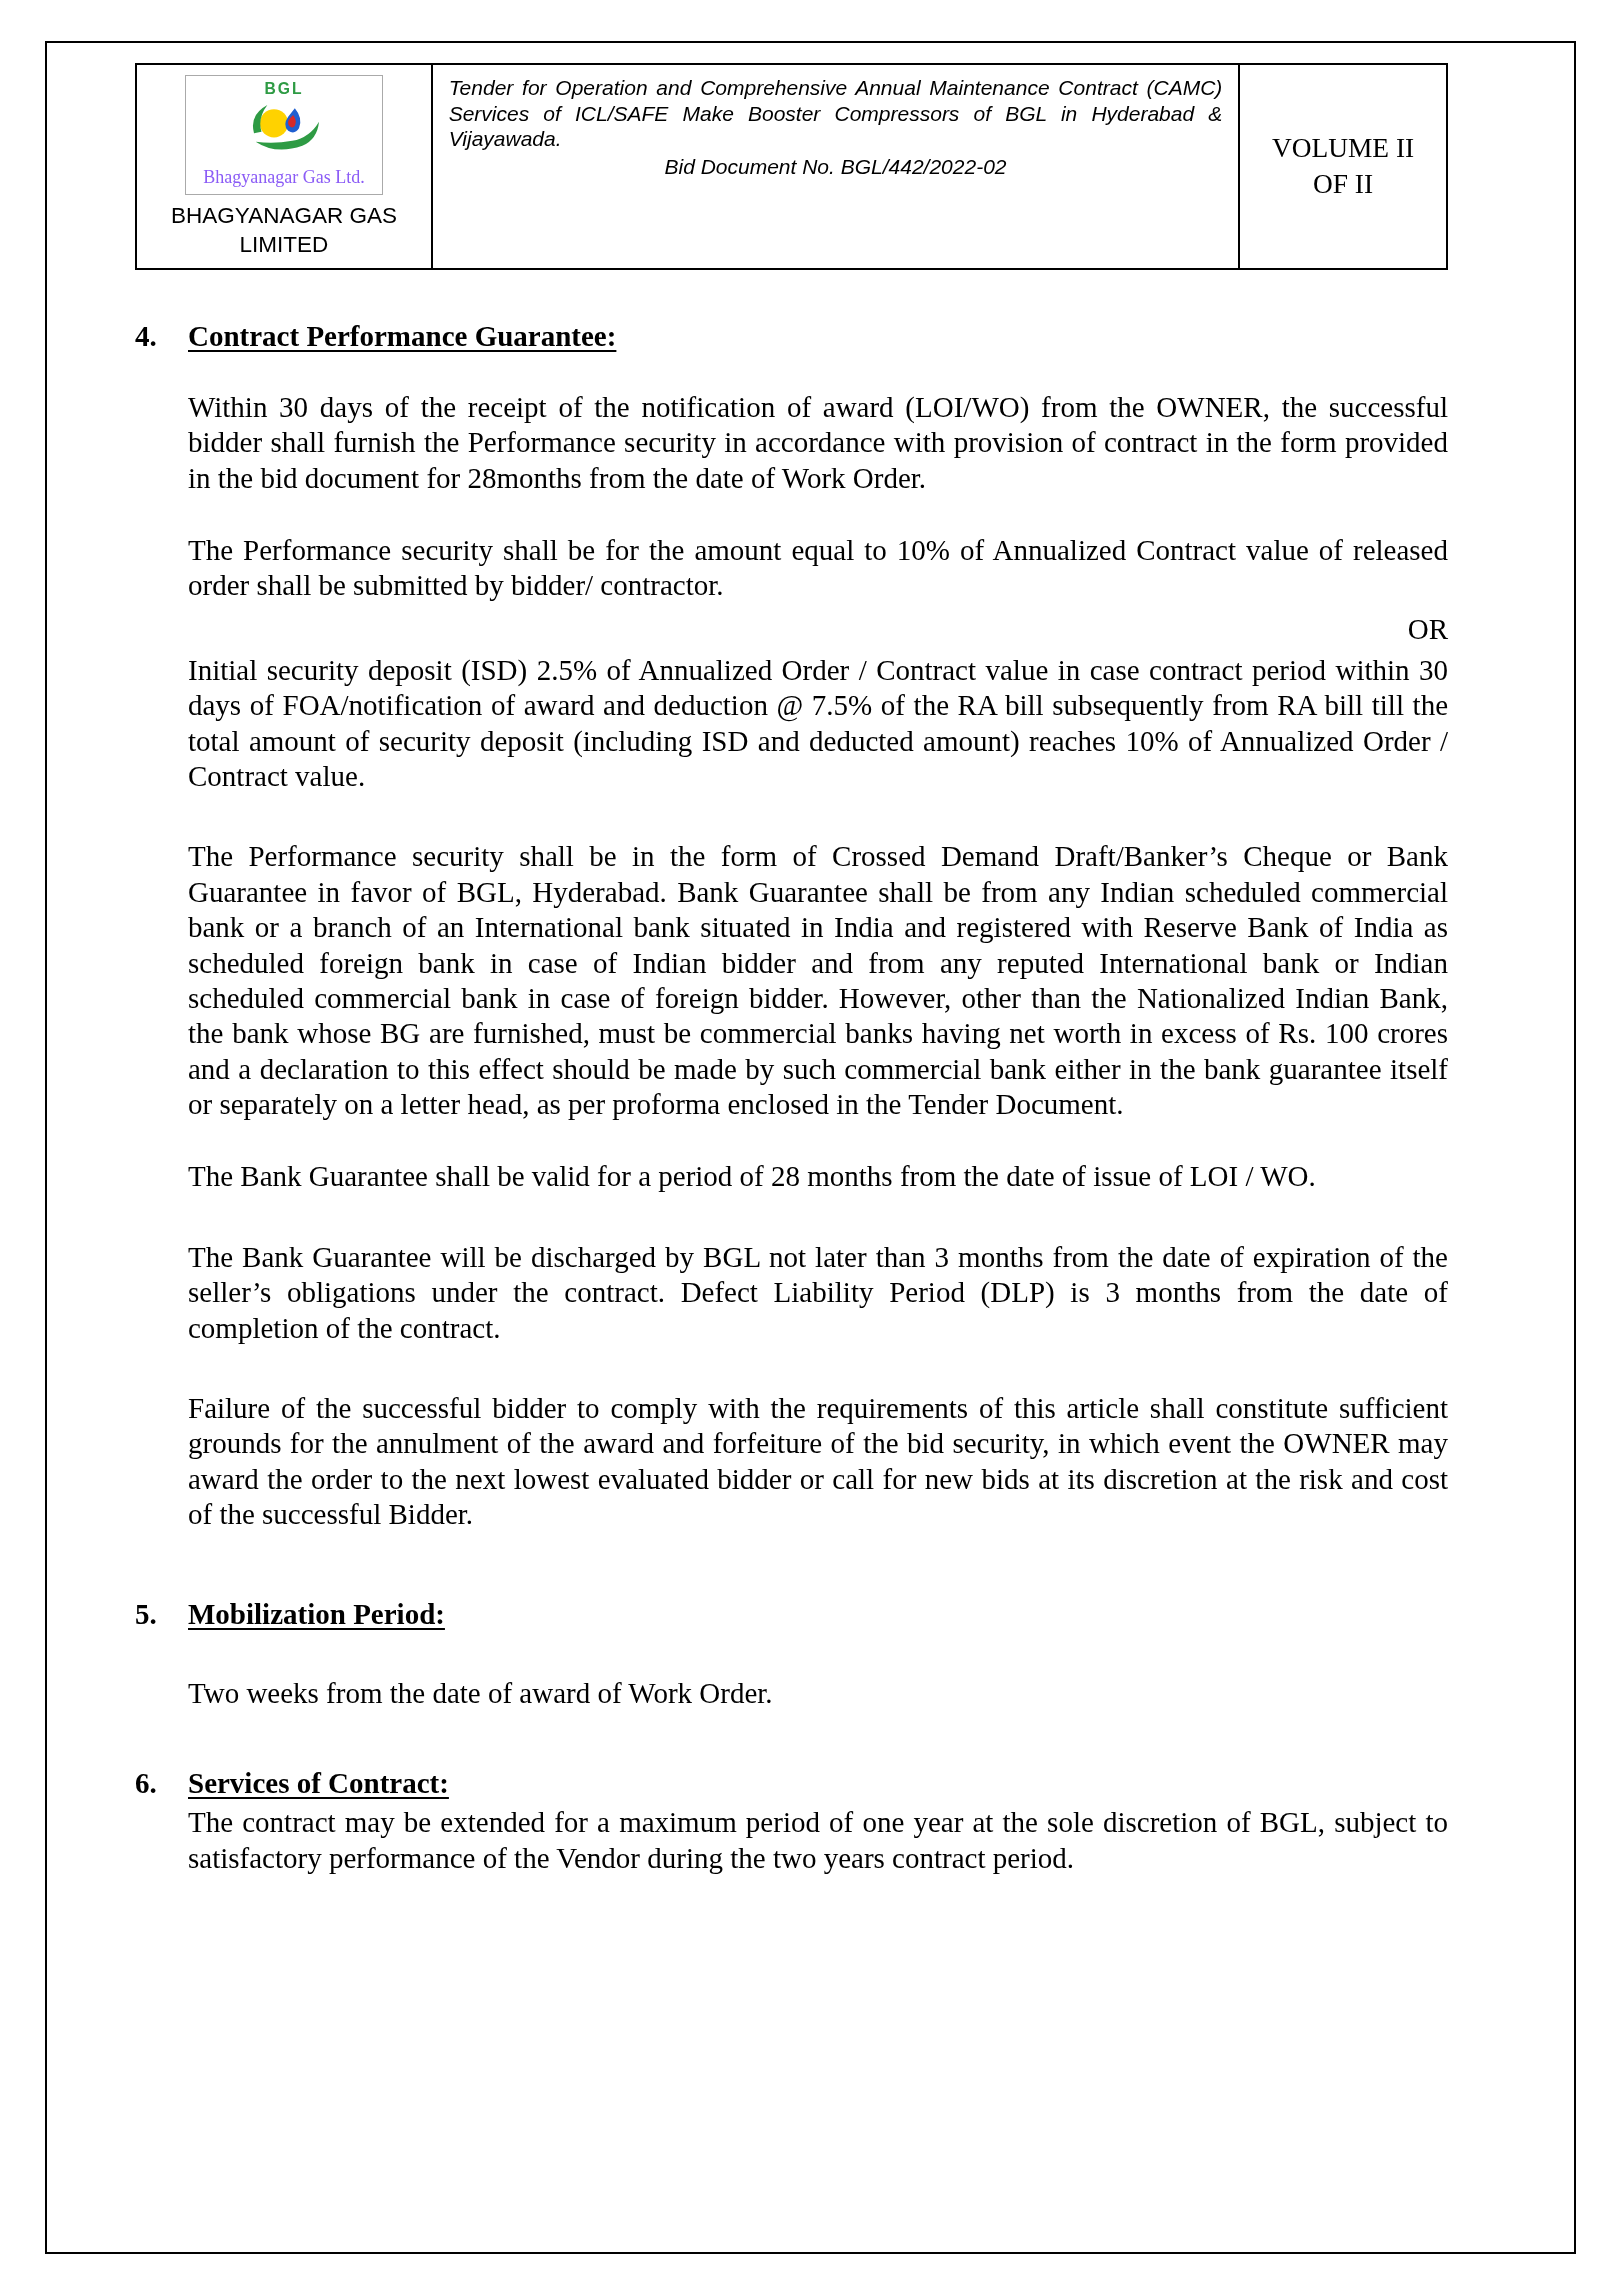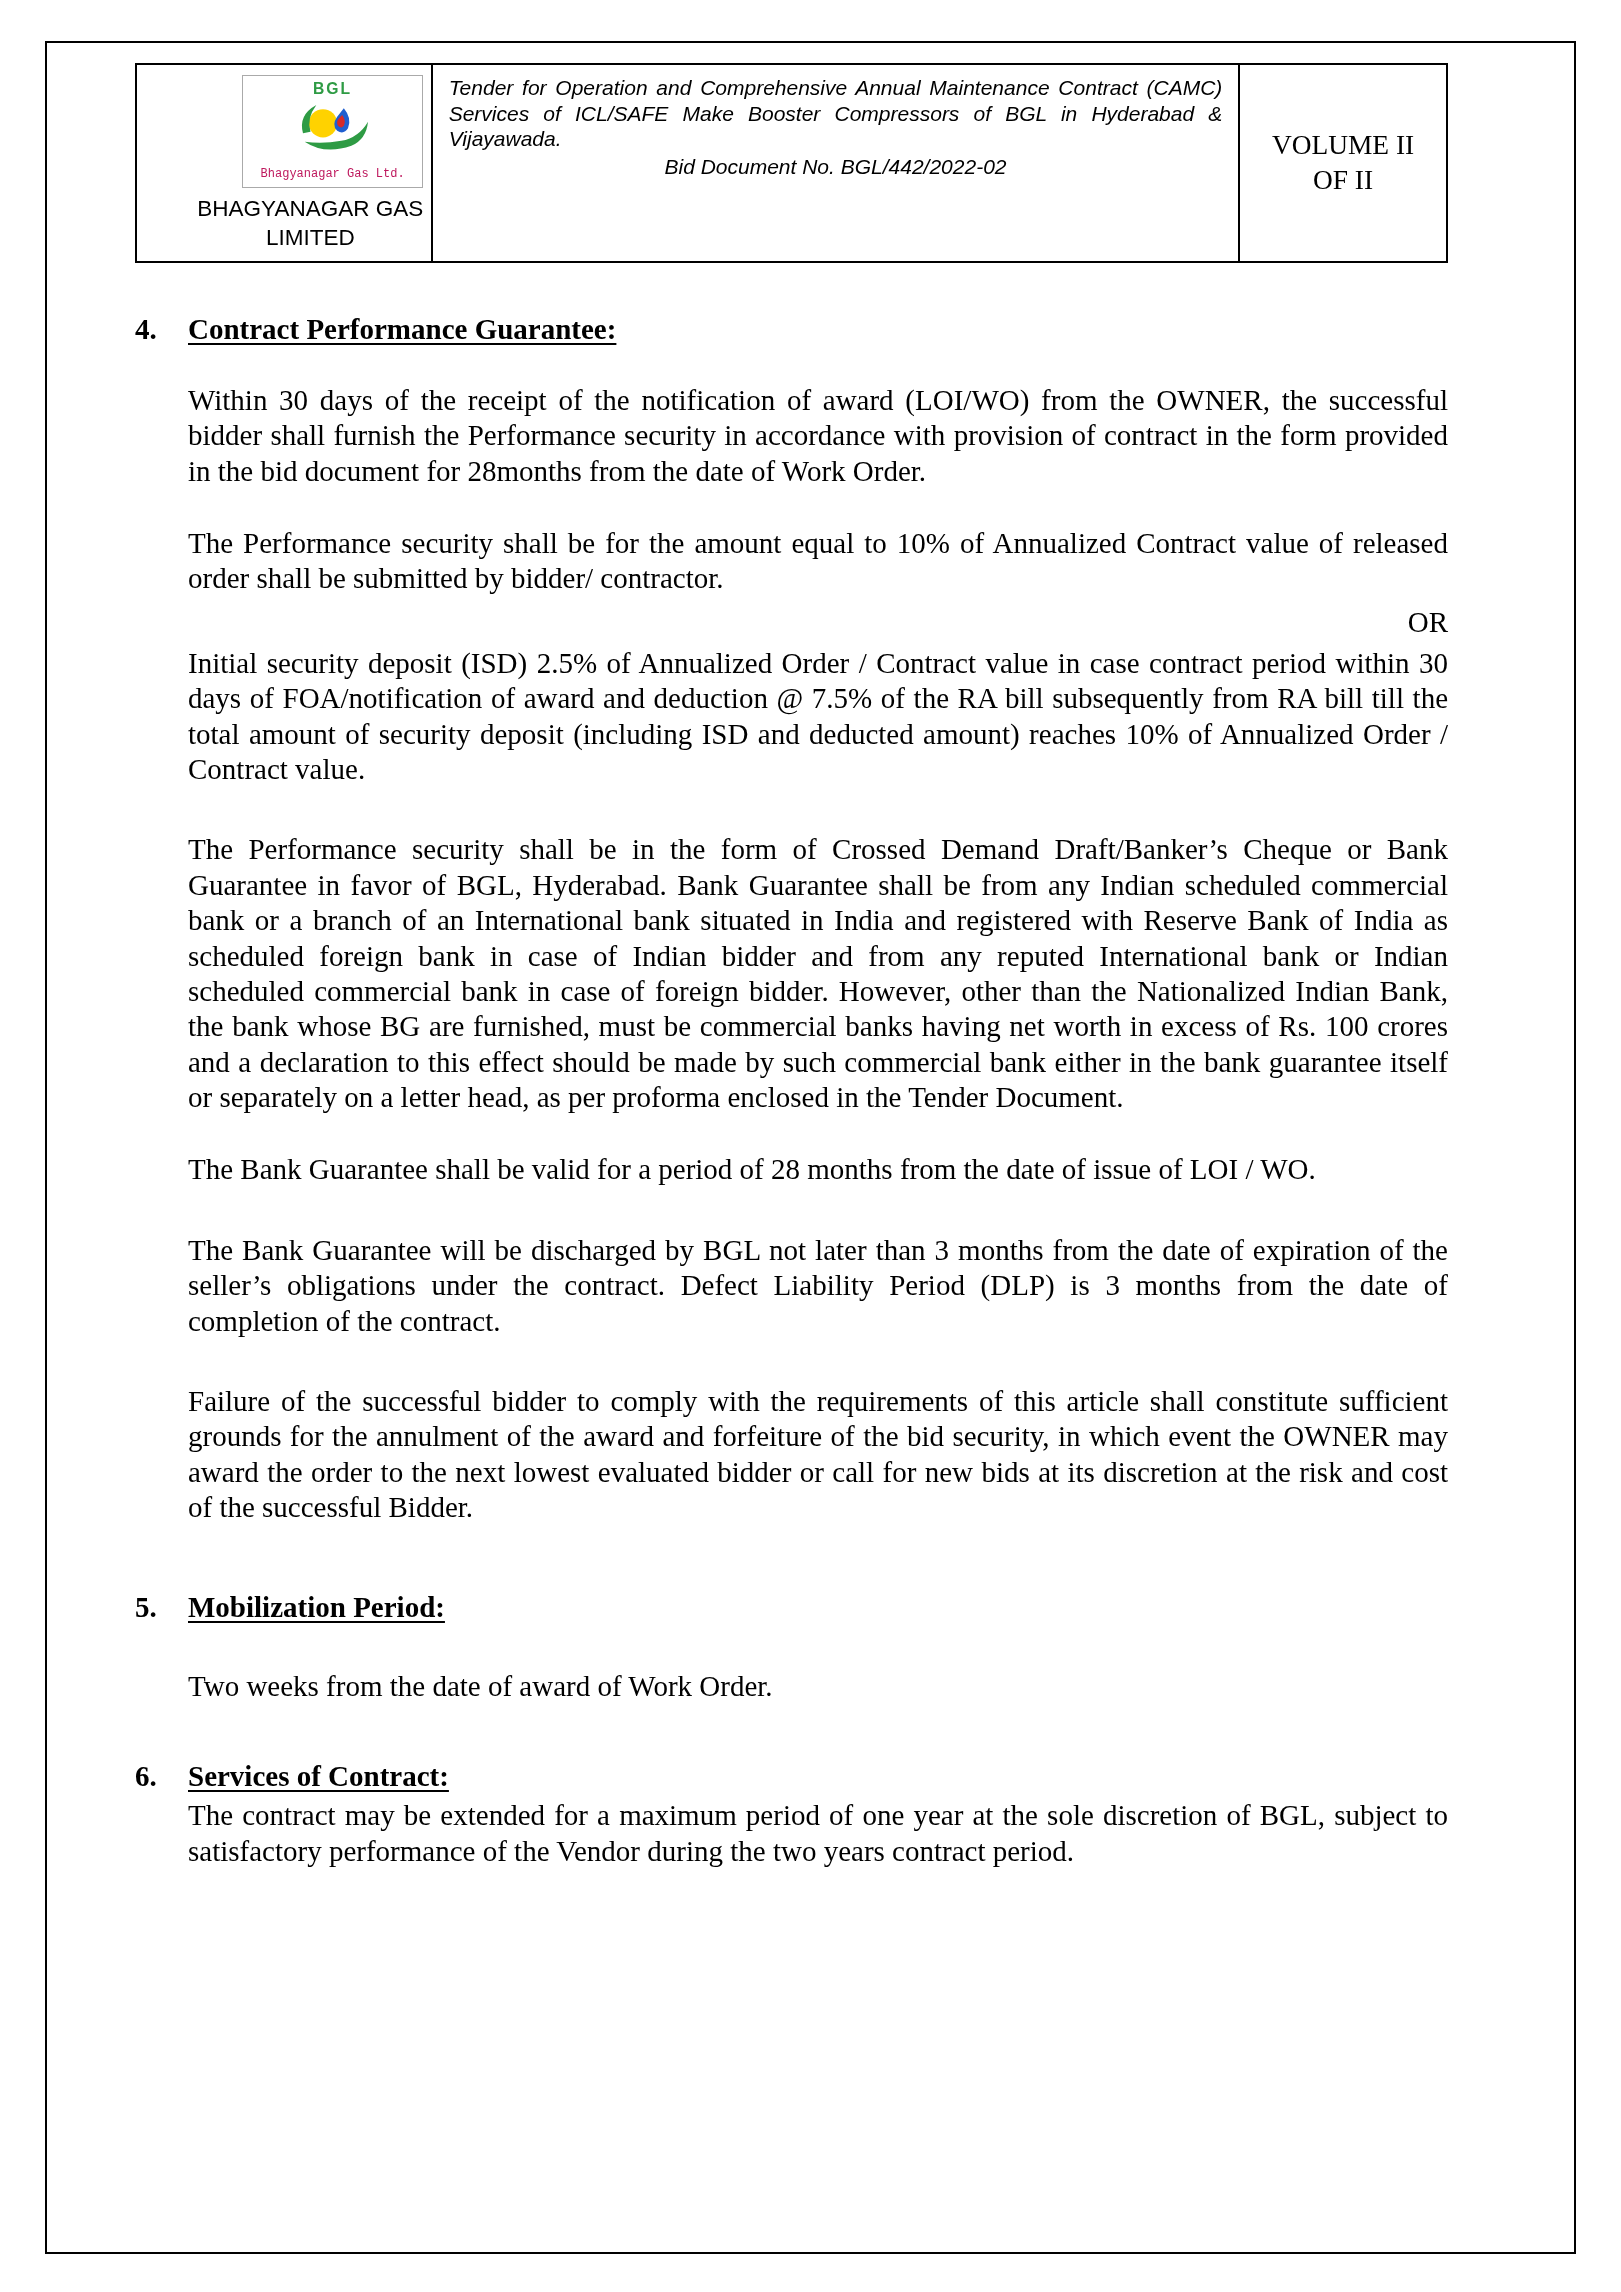--- a/index.html
+++ b/index.html
@@ -33,44 +33,44 @@
     border: 2px solid #000;
     width: 100%;
   }
   .hcell + .hcell { border-left: 2px solid #000; }
 
   .logo-cell {
     width: 294px;
     flex: 0 0 294px;
     display: flex;
     flex-direction: column;
-    align-items: flex-end;
+    align-items: center;
     justify-content: center;
     padding: 9.8px 7.8px;
     text-align: center;
   }
   .logo-box {
     border: 1px solid #aaa;
     padding: 3.9px 17.6px 5.9px 17.6px;
     display: flex;
     flex-direction: column;
     align-items: center;
   }
   .logo-bgl {
     font-family: "Liberation Sans", sans-serif;
     font-weight: bold;
     font-size: 15.7px;
     letter-spacing: 2px;
     color: #2e9b44;
   }
   .logo-icon { display: block; margin: 2px 0; }
   .logo-tagline {
-    font-family: Liberation Mono, monospace;
-    font-size: 12px;
-    color: #be185d;
+    font-family: Liberation Serif, serif;
+    font-size: 18px;
+    color: #8b5cf6;
     white-space: nowrap;
   }
   .company-name {
     margin-top: 7.8px;
     font-family: "Liberation Sans", sans-serif;
     font-size: 22.5px;
     line-height: 1.25;
     color: #000;
   }
 

